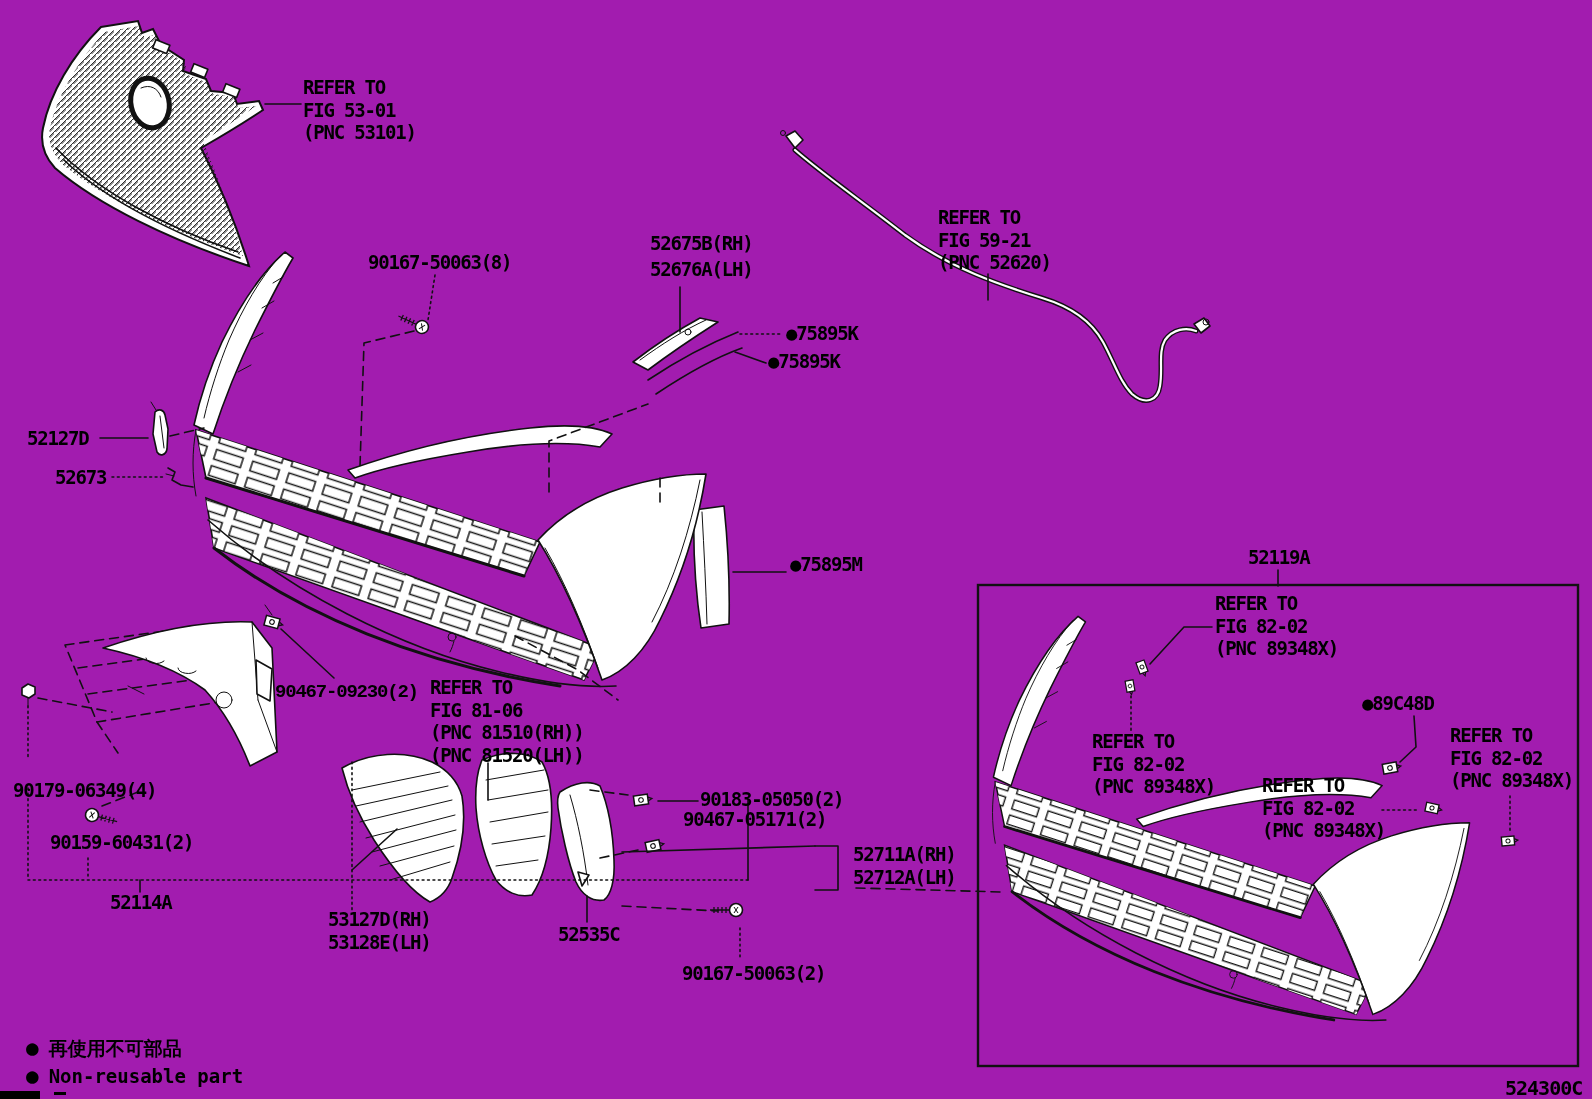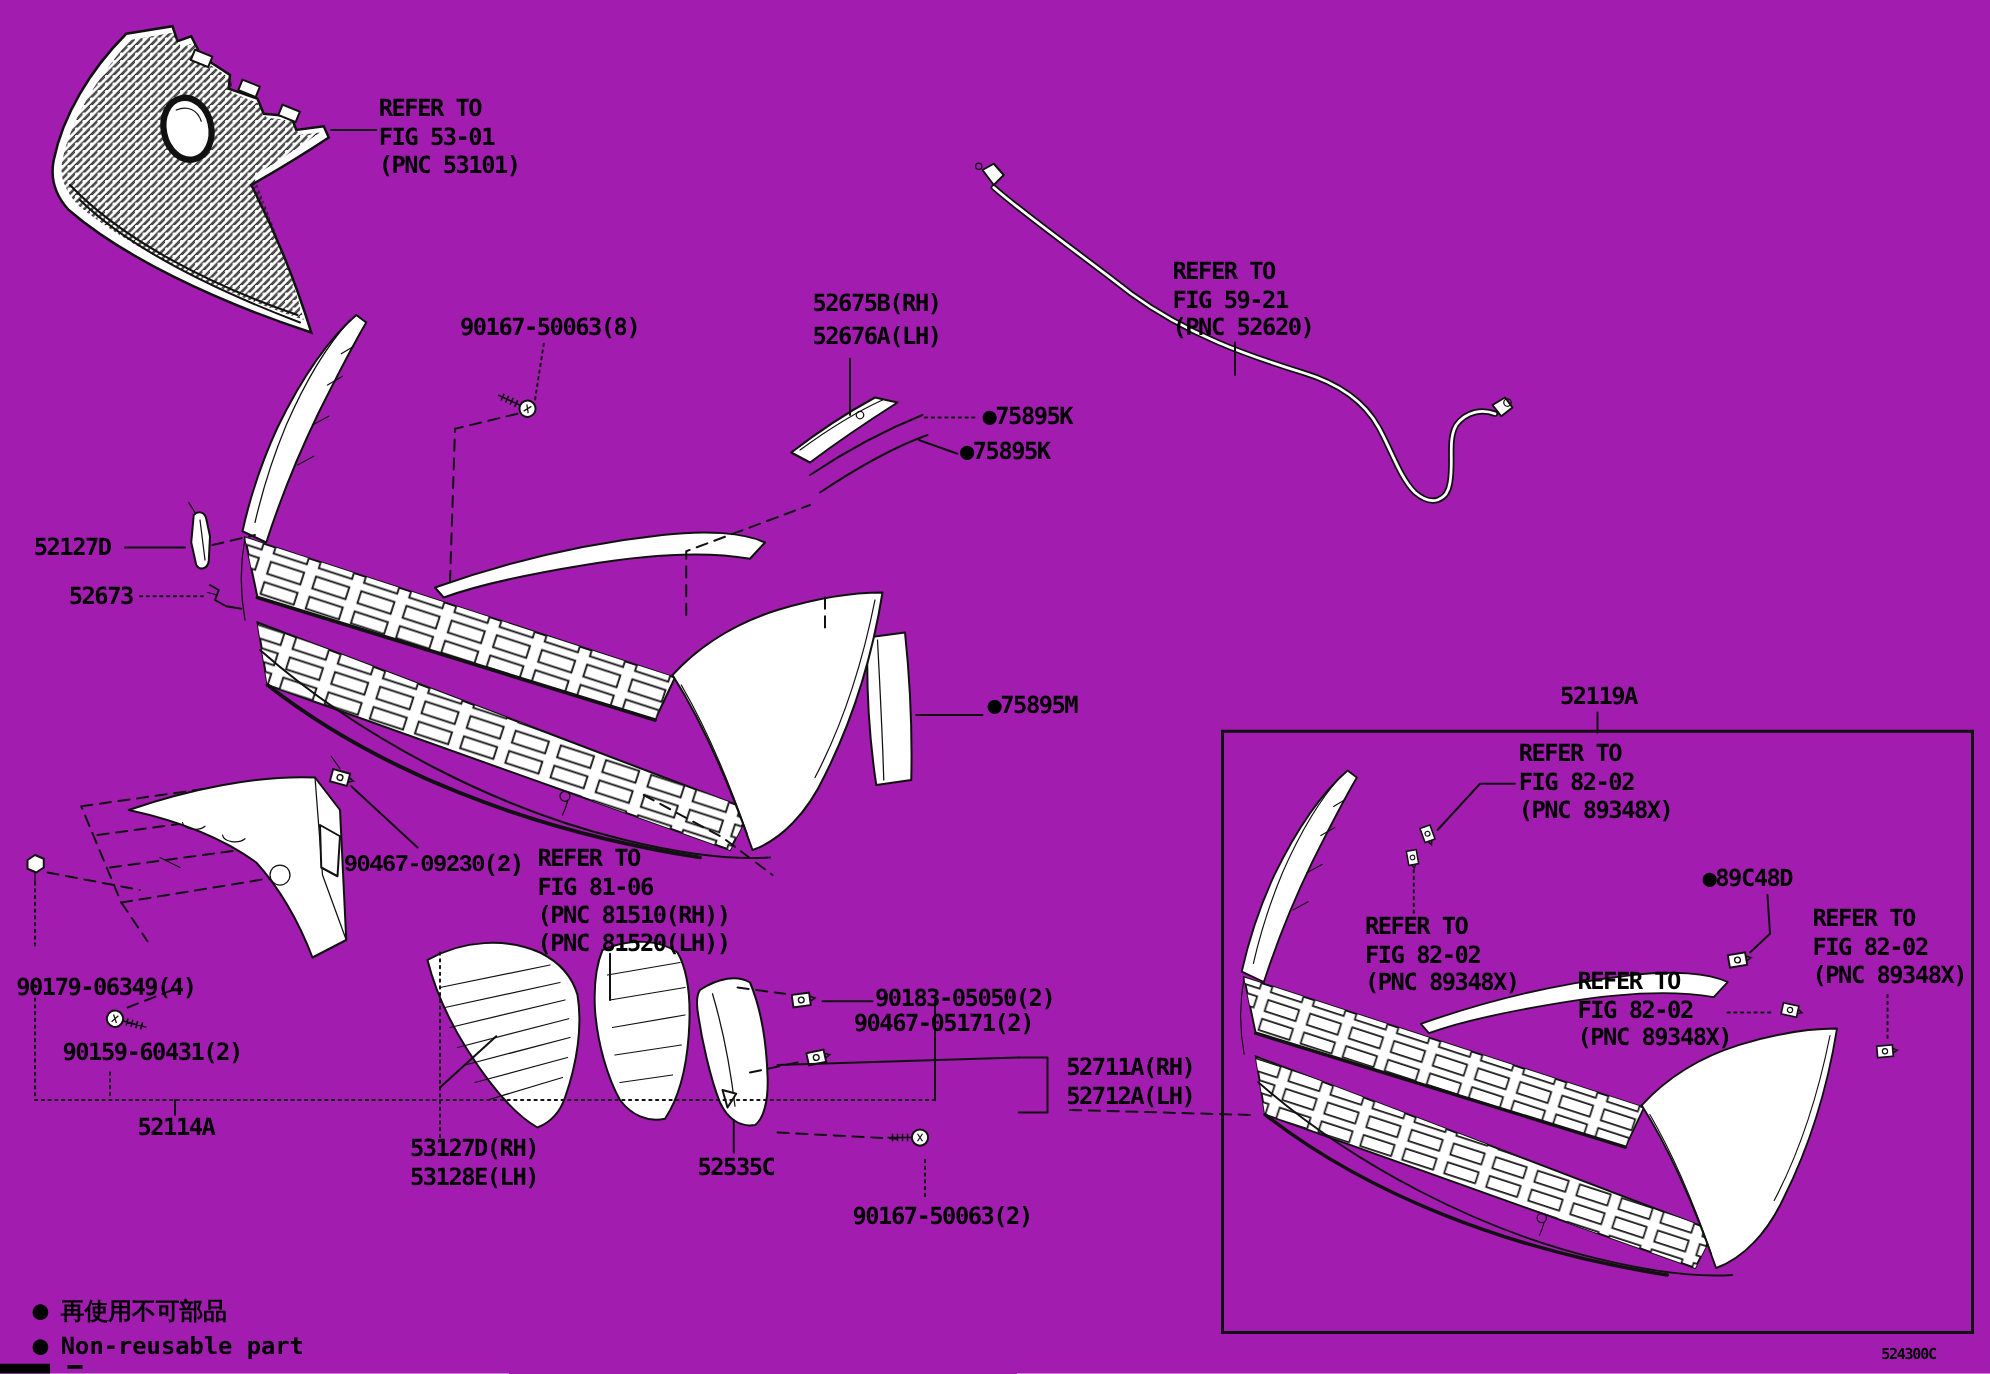--- a/index.html
+++ b/index.html
@@ -4,21 +4,21 @@
 <style>
   html,body{margin:0;padding:0;background:#fff;}
   #stage{position:relative;width:1592px;height:1099px;background:#a21caf;overflow:hidden;
          font-family:"DejaVu Sans Mono","Liberation Mono",monospace;}
   #art{position:absolute;left:0;top:0;}
   .lbl{position:absolute;font-weight:bold;font-size:19px;letter-spacing:-1.2px;
        color:#000;white-space:nowrap;line-height:22.5px;}
   .lbl .ln{height:22.5px;}
   .legend-row{position:absolute;font-weight:bold;font-size:19px;color:#000;white-space:nowrap;text-align:center;}
   .legend-row .b{margin-right:10px;font-size:21px;}
-  .code{position:absolute;font-weight:bold;font-size:12px;letter-spacing:-1px;color:#000;}
+  .code{position:absolute;font-weight:bold;font-size:20px;letter-spacing:-1px;color:#000;}
   
   .o{fill:#fff;stroke:#111;stroke-width:1.6;stroke-linejoin:round;stroke-linecap:round;}
   .l{fill:none;stroke:#111;stroke-width:1.6;stroke-linejoin:round;stroke-linecap:round;}
   .lt{fill:none;stroke:#111;stroke-width:1;stroke-linejoin:round;stroke-linecap:round;}
   .thick{stroke-width:3;}
   .dash{stroke-dasharray:9 6;}
   .dot{stroke-dasharray:1.8 3.6;}
   .blk{fill:#000;stroke:none;}
 </style>
 </head>

